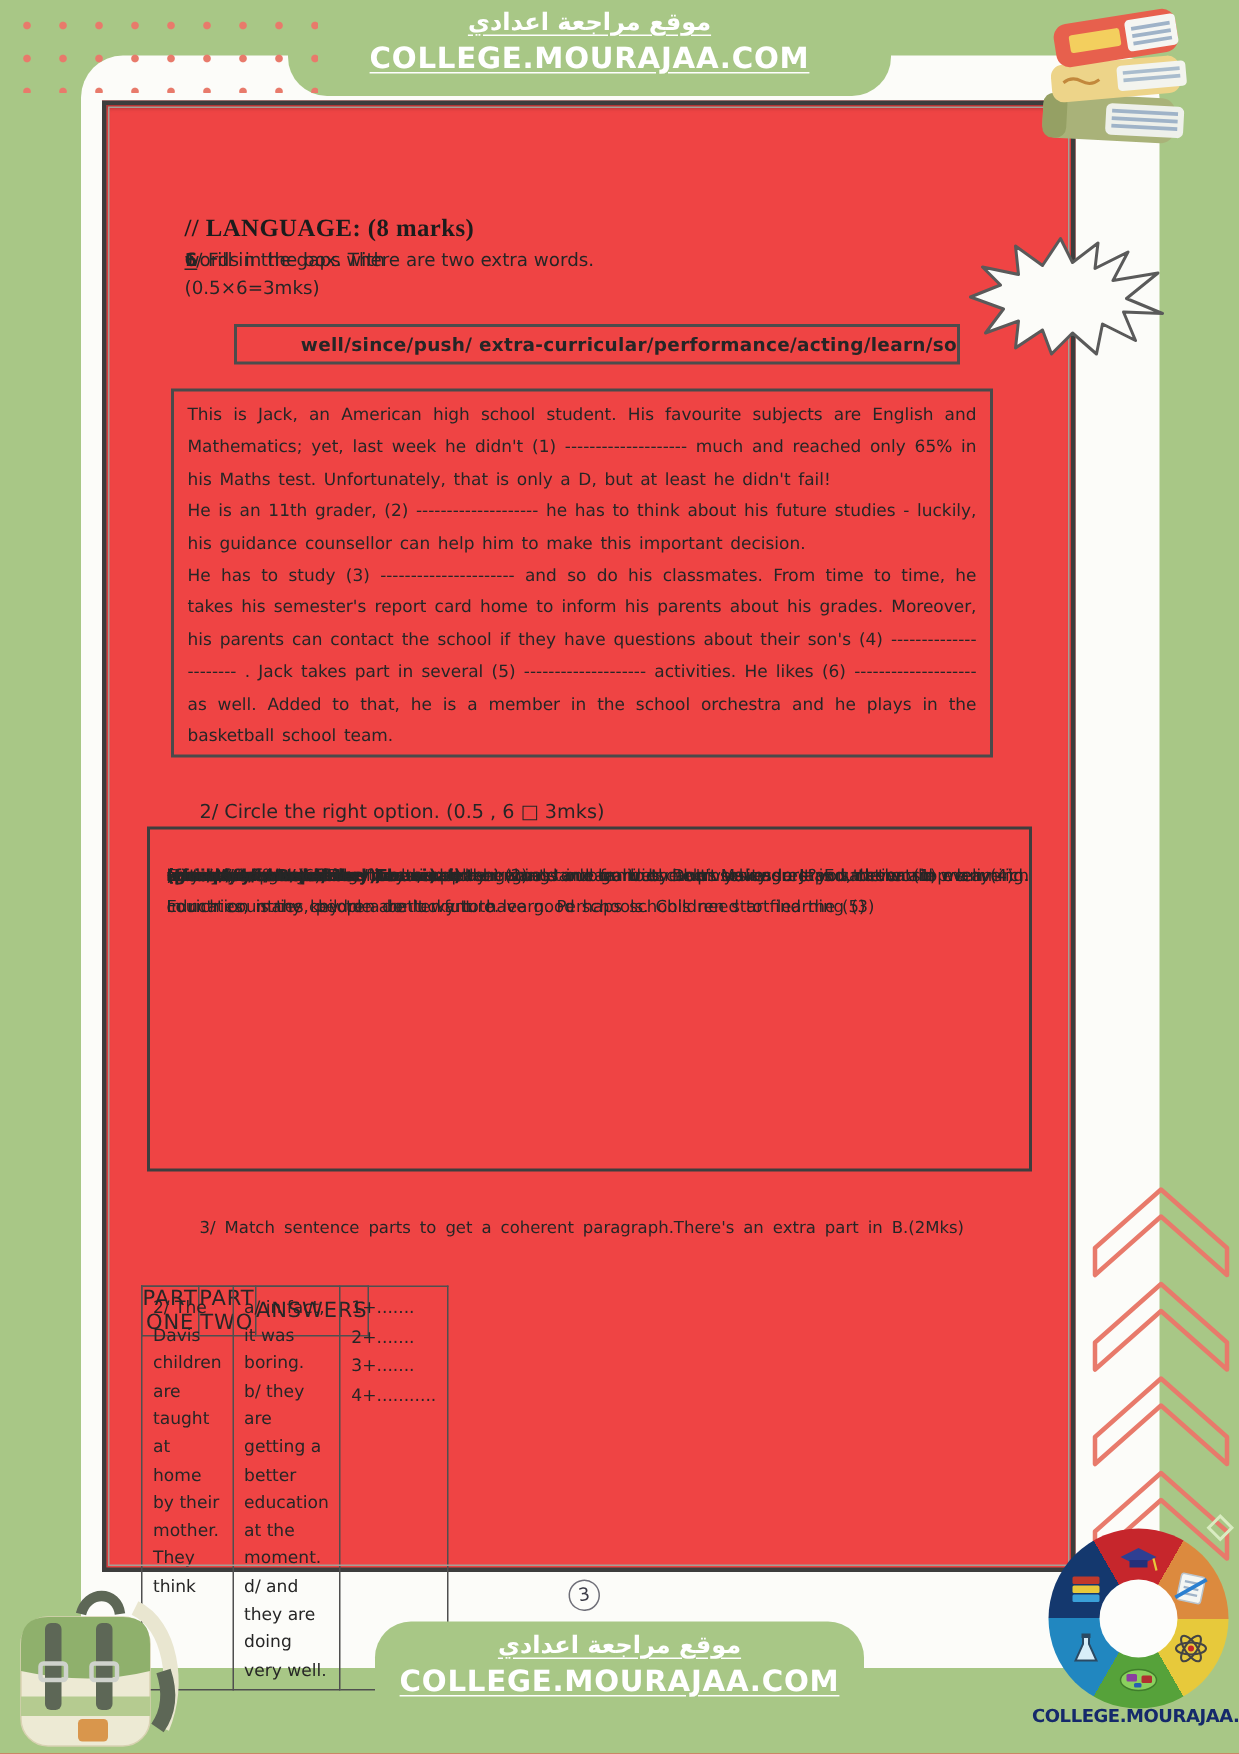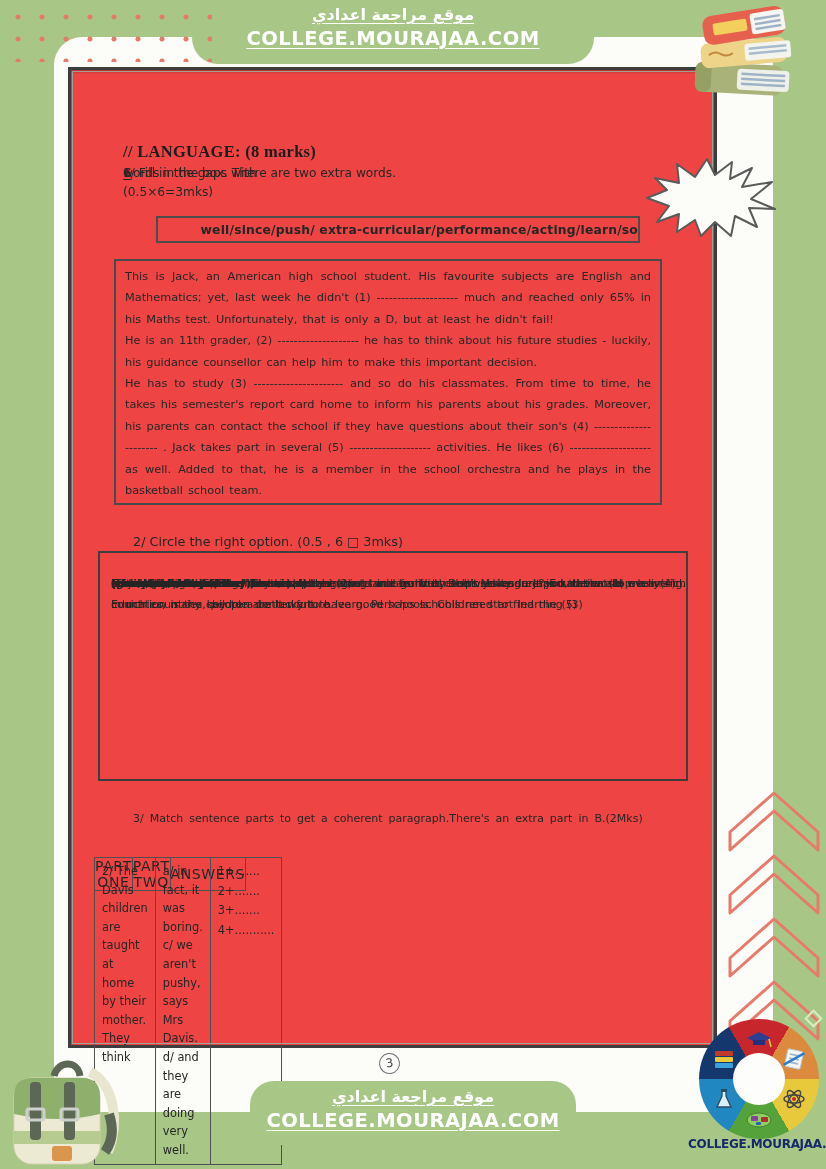--- a/index.html
+++ b/index.html
@@ -219,21 +219,21 @@
       <th class="col-two">PART TWO</th>
       <th class="col-ans">ANSWERS</th>
     </tr>
     <tr>
       <td>
         <span class="cell-line">2/ The Davis children  are taught at home by their mother. They think</span>
 
       </td>
       <td>
         <span class="cell-line">a/ in fact, it was boring.</span>
-        <span class="cell-line">c/ we aren't pushy, says Mrs Davis.</span>
+        <span class="cell-line">b/ they are getting a better education at the moment.</span>
         <span class="cell-line">d/ and they are doing very well.</span>
 
       </td>
       <td>
         <span class="ans-line">1+.......</span>
         <span class="ans-line">2+.......</span>
         <span class="ans-line">3+.......</span>
         <span class="ans-line">4+...........</span>
       </td>
     </tr>

